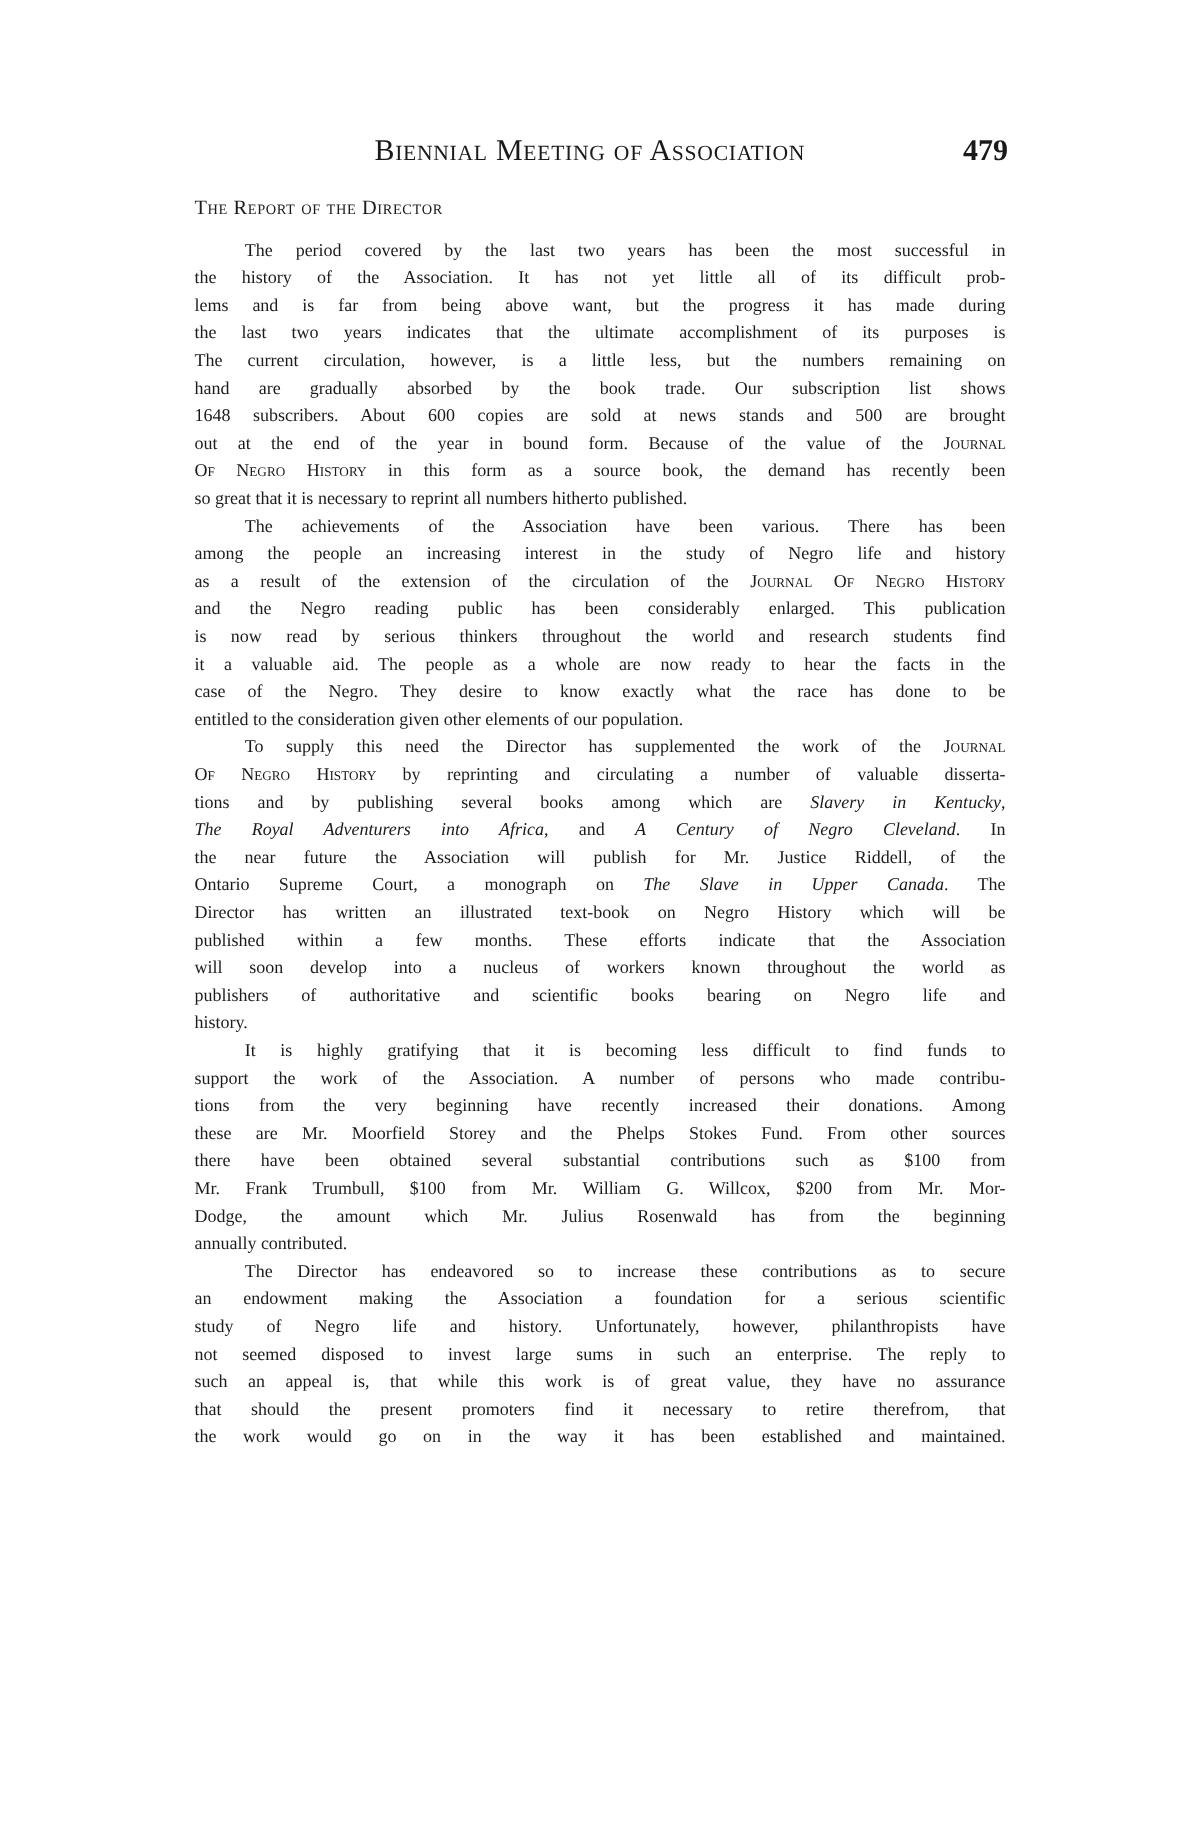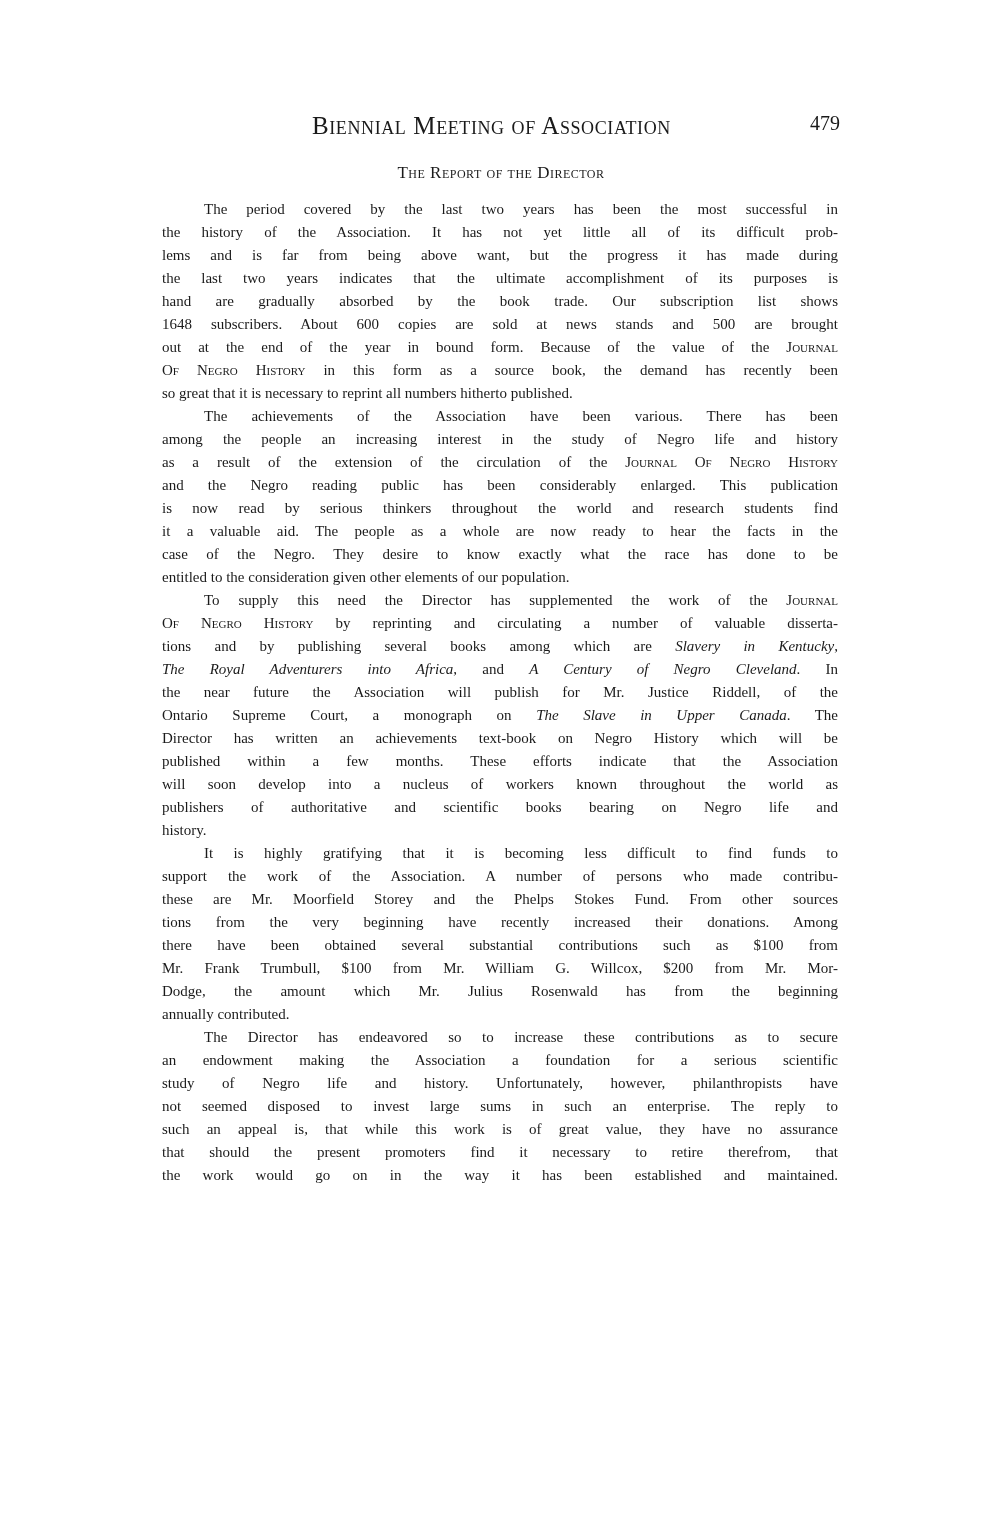--- a/index.html
+++ b/index.html
@@ -28,29 +28,29 @@
     top: 0;
     font-size: 25px;
     letter-spacing: 0.6px;
     font-variant: small-caps;
     white-space: nowrap;
   }
   .page-number {
     position: absolute;
     right: 0;
     top: 0;
-    font-size: 20px;
-    font-weight: normal;
+    font-size: 25px;
+    font-weight: bold;
   }
   .section-title {
     position: absolute;
     top: 163px;
     left: 162px;
     width: 678px;
-    text-align: center;
+    text-align: left;
     font-size: 17px;
     letter-spacing: 0.5px;
     font-variant: small-caps;
   }
   .body-text {
     position: absolute;
     top: 198px;
     left: 162px;
     width: 676px;
     font-size: 15px;
@@ -87,20 +87,21 @@
 </div>
 
 <div class="section-title">The Report of the Director</div>
 
 <div class="body-text">
   <div class="para">
       <span class="line first">The period covered by the last two years has been the most successful in</span>
       <span class="line">the history of the Association. It has not yet little all of its difficult prob-</span>
       <span class="line">lems and is far from being above want, but the progress it has made during</span>
       <span class="line">the last two years indicates that the ultimate accomplishment of its purposes is</span>
+      <span class="line">The current circulation, however, is a little less, but the numbers remaining on</span>
       <span class="line">hand are gradually absorbed by the book trade. Our subscription list shows</span>
       <span class="line">1648 subscribers. About 600 copies are sold at news stands and 500 are brought</span>
       <span class="line">out at the end of the year in bound form. Because of the value of the <span class="sc">Journal</span></span>
       <span class="line"><span class="sc">Of Negro History</span> in this form as a source book, the demand has recently been</span>
       <span class="line last">so great that it is necessary to reprint all numbers hitherto published.</span>
     </div>
   <div class="para">
       <span class="line first">The achievements of the Association have been various. There has been</span>
       <span class="line">among the people an increasing interest in the study of Negro life and history</span>
       <span class="line">as a result of the extension of the circulation of the <span class="sc">Journal Of Negro History</span></span>
@@ -110,31 +111,31 @@
       <span class="line">case of the Negro. They desire to know exactly what the race has done to be</span>
       <span class="line last">entitled to the consideration given other elements of our population.</span>
     </div>
   <div class="para">
       <span class="line first">To supply this need the Director has supplemented the work of the <span class="sc">Journal</span></span>
       <span class="line"><span class="sc">Of Negro History</span> by reprinting and circulating a number of valuable disserta-</span>
       <span class="line">tions and by publishing several books among which are <i>Slavery in Kentucky</i>,</span>
       <span class="line"><i>The Royal Adventurers into Africa</i>, and <i>A Century of Negro Cleveland</i>. In</span>
       <span class="line">the near future the Association will publish for Mr. Justice Riddell, of the</span>
       <span class="line">Ontario Supreme Court, a monograph on <i>The Slave in Upper Canada</i>. The</span>
-      <span class="line">Director has written an achievements text-book on Negro History which will be</span>
+      <span class="line">Director has written an illustrated text-book on Negro History which will be</span>
       <span class="line">published within a few months. These efforts indicate that the Association</span>
       <span class="line">will soon develop into a nucleus of workers known throughout the world as</span>
       <span class="line">publishers of authoritative and scientific books bearing on Negro life and</span>
       <span class="line last">history.</span>
     </div>
   <div class="para">
       <span class="line first">It is highly gratifying that it is becoming less difficult to find funds to</span>
       <span class="line">support the work of the Association. A number of persons who made contribu-</span>
+      <span class="line">tions from the very beginning have recently increased their donations. Among</span>
       <span class="line">these are Mr. Moorfield Storey and the Phelps Stokes Fund. From other sources</span>
-      <span class="line">tions from the very beginning have recently increased their donations. Among</span>
       <span class="line">there have been obtained several substantial contributions such as $100 from</span>
       <span class="line">Mr. Frank Trumbull, $100 from Mr. William G. Willcox, $200 from Mr. Mor-</span>
       <span class="line">Dodge, the amount which Mr. Julius Rosenwald has from the beginning</span>
       <span class="line last">annually contributed.</span>
     </div>
   <div class="para">
       <span class="line first">The Director has endeavored so to increase these contributions as to secure</span>
       <span class="line">an endowment making the Association a foundation for a serious scientific</span>
       <span class="line">study of Negro life and history. Unfortunately, however, philanthropists have</span>
       <span class="line">not seemed disposed to invest large sums in such an enterprise. The reply to</span>

